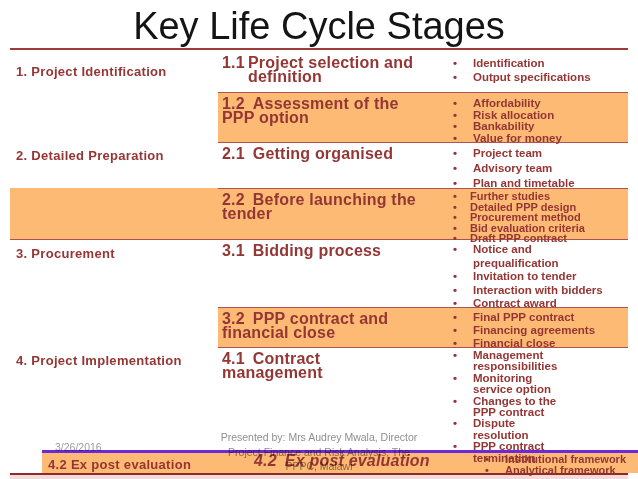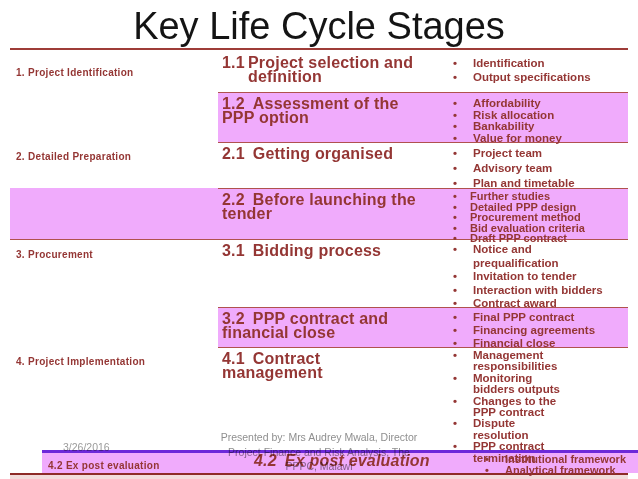--- a/index.html
+++ b/index.html
@@ -13,51 +13,51 @@
     font-family:"Liberation Sans","DejaVu Sans",sans-serif;
   }
   .tbl{
     position:absolute;left:10px;top:48px;width:618px;
     border-top:2px solid #9e3c38;
   }
   .row{display:flex;width:100%;box-sizing:border-box;}
   .c1{width:208px;box-sizing:border-box;padding:4px 4px 0 6px;}
   .c2{width:210px;box-sizing:border-box;padding:4px 6px 0 4px;}
   .c3{flex:1;box-sizing:border-box;padding:3px 12px 0 0;}
-  .stage{font-size:10px;font-weight:bold;color:#943634;letter-spacing:.3px;}
+  .stage{font-size:13px;font-weight:bold;color:#943634;letter-spacing:.3px;}
   .sub{font-size:16px;font-weight:bold;color:#943634;line-height:14px;letter-spacing:.2px;}
   .sub .num{margin-right:8px;}
   .sub.hang{display:flex;}
   .sub.hang .num{flex:0 0 26px;margin-right:0;}
   .bullets{list-style:none;margin:0;padding:0;}
   .bullets li{
     position:relative;padding-left:45px;
     font-size:11.5px;font-weight:bold;color:#943634;line-height:13px;
   }
   .bullets li::before{content:"\2022";position:absolute;left:25px;top:0;}
-  .pink{background:#f0abfc;}
+  .pink{background:#fdba74;}
   .ln{border-top:1px solid #b0524e;}
   
   .r1{height:42px;}  .r1 .c1{padding-top:12px;} .r1 .c2{padding-top:6px;} .r1 li{line-height:14px;} .r1 .c3{padding-top:6px;}
   .r2{height:50px;}  .r2 li{line-height:11.5px;} .r2 .c3{padding-top:5px;}
   .r3{height:46px;}  .r3 li{line-height:15px;}
   .r4{height:51px;}  .r4 li{font-size:11px;line-height:10.5px;padding-left:42px;} .r4 .c3{padding-top:2px;}
   .r5{height:68px;border-top:1px solid #b0524e;} .r5 li{line-height:13.5px;}
   .r6{height:40px;}  .r6 li{line-height:13px;}
   .r7{height:103px;} .r7 li{line-height:11.4px;padding-right:46px;} .r7 .c3{padding-top:2px;}
   .r8{height:23px;border-top:3px solid #6d28d9;margin-left:32px;} .r8 li{font-size:11px;line-height:11px;} .r8 .c1{padding-top:2px;} .r8 .c2{padding-top:1px;} .r8 .c3{padding-top:1px;}
   .r8 .sub{font-style:italic;}
   .strip{height:8px;background:#f2dcdb;border-top:2px solid #8e2b27;}
   
   .footer-center{
     position:absolute;left:159px;top:430px;width:320px;text-align:center;
     font-size:10.5px;color:#8f8f8f;line-height:14.5px;mix-blend-mode:multiply;
   }
   .footer-date{
-    position:absolute;left:63px;top:441px;
+    position:absolute;left:55px;top:441px;
     font-size:10.5px;color:#9b9b9b;mix-blend-mode:multiply;
   }
 </style>
 </head>
 <body>
 
 <div class="slide">
 
   <h1 class="title">Key Life Cycle Stages</h1>
 
@@ -174,21 +174,21 @@
         <span class="stage">4. Project Implementation</span>
       </div>
       <div class="c2 ln">
         <div class="sub">
           <span class="num">4.1</span><span>Contract management</span>
         </div>
       </div>
       <div class="c3 ln">
         <ul class="bullets">
           <li>Management responsibilities</li>
-          <li>Monitoring bidders outputs</li>
+          <li>Monitoring service option</li>
           <li>Changes to the PPP contract</li>
           <li>Dispute resolution</li>
           <li>PPP contract termination</li>
         </ul>
       </div>
     </div>
 
     <div class="row r8 pink">
       <div class="c1">
         <span class="stage">4.2 Ex post evaluation</span>

